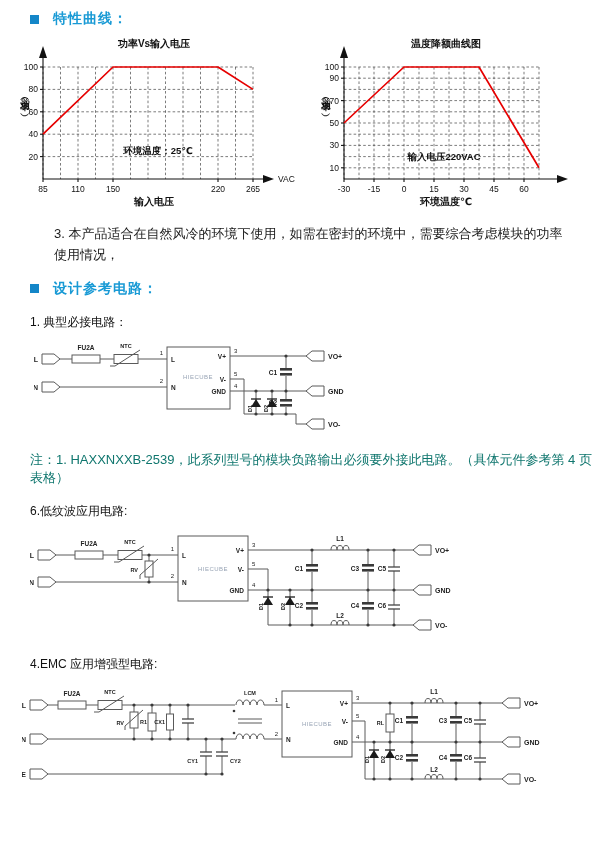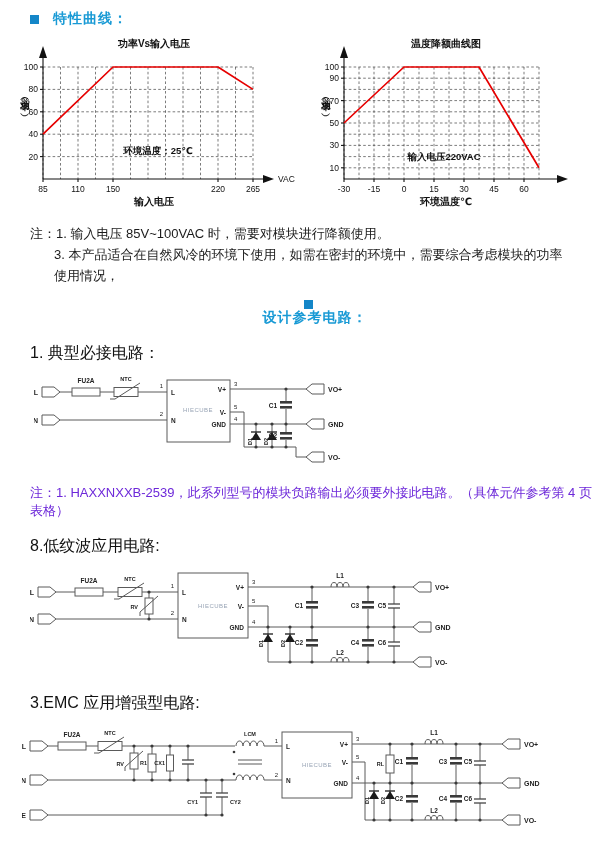--- a/index.html
+++ b/index.html
@@ -17,22 +17,22 @@
   .grid{stroke:#444;stroke-width:0.7;stroke-dasharray:2.6,2.2;fill:none;}
   .axis{stroke:#111;stroke-width:1.1;}
   .ah{fill:#111;stroke:none;}
   .tick{font-size:8.5px;fill:#111;}
   .e{text-anchor:end;} .m{text-anchor:middle;}
   .red{stroke:#e60000;stroke-width:1.7;fill:none;stroke-linejoin:round;}
   .ctitle{font-size:10px;font-weight:700;fill:#111;}
   .anno{font-size:9.5px;font-weight:600;fill:#111;}
   .notes{margin:12px 0 0 30px;font-size:13px;line-height:1.6;color:#1b1b1b;width:545px;}
   .notes .ind{padding-left:24px;}
-  .circ-head{margin:16px 0 0 30px;font-size:16px;color:#111;font-weight:500;}
-  .circ-note{margin:12px 0 0 30px;font-size:13px;color:#6d28d9;}
+  .circ-head{margin:16px 0 0 30px;font-size:12px;color:#111;font-weight:500;}
+  .circ-note{margin:12px 0 0 30px;font-size:13px;color:#0f766e;}
   .circ-svg{display:block;}
   .w{stroke:#5a5a5a;stroke-width:1;fill:none;}
   .cmp{stroke:#5a5a5a;stroke-width:1;fill:#fff;}
   .plate{stroke:#444;stroke-width:1.3;fill:none;}
   .bar{fill:#3a3a3a;stroke:none;}
   .di{fill:#1a1a1a;stroke:none;}
   .dbar{stroke:#1a1a1a;stroke-width:1.3;}
   .dot{fill:#3a3a3a;stroke:none;}
   .cl{font-size:6.5px;font-weight:700;fill:#222;}
   .cs{font-size:5.5px;font-weight:700;fill:#222;}
@@ -163,25 +163,24 @@
           <polyline points="38.0,89.0 98.0,33.0 173.0,33.0 233.0,133.8" class="red"></polyline>
           <text x="140" y="13" class="ctitle m">温度降额曲线图</text>
           <text x="138" y="126" class="anno m">输入电压220VAC</text>
           <text x="140" y="171" class="ctitle m">环境温度℃</text>
         </svg>
       <div class="ylabel">功率（%）</div>
     </div>
   </div>
 
   <div class="notes">
-    <div>注：1. 输入电压 85V~100VAC 时，需要对模块进行降额使用。</div>
     <div class="ind">3. 本产品适合在自然风冷的环境下使用，如需在密封的环境中，需要综合考虑模块的功率使用情况，</div>
   </div>
 
-  <div class="sec-head" style="padding-top:14px;flex-direction:column;">
+  <div class="sec-head" style="padding-top:14px;">
     <span class="bullet"></span>
     <span class="txt">设计参考电路：</span>
   </div>
 
   <div class="circ-head">1.  典型必接电路：</div>
   <svg class="circ-svg" style="margin:8px 0 0 34px;" width="330" height="100" viewBox="0 0 330 100">
 
     <text class="tl e" x="4" y="23">L</text>
     <polygon class="cmp" points="8,15 20,15 26,20 20,25 8,25"></polygon>
     <text class="tl e" x="4" y="51">N</text>
@@ -248,21 +247,21 @@
 
     <polygon class="cmp" points="272,17 278,12 290,12 290,22 278,22"></polygon>
     <text class="tl" x="294" y="20">VO+</text>
     <polygon class="cmp" points="272,52 278,47 290,47 290,57 278,57"></polygon>
     <text class="tl" x="294" y="55">GND</text>
     <polygon class="cmp" points="272,85 278,80 290,80 290,90 278,90"></polygon>
     <text class="tl" x="294" y="88">VO-</text>
   </svg>
   <div class="circ-note">注：1. HAXXNXXB-2539，此系列型号的模块负路输出必须要外接此电路。（具体元件参考第 4 页表格）</div>
 
-  <div class="circ-head">8.低纹波应用电路:</div>
+  <div class="circ-head">6.低纹波应用电路:</div>
   <svg class="circ-svg" style="margin:8px 0 0 30px;" width="445" height="112" viewBox="0 0 445 112">
     <text class="tl e" x="4" y="30">L</text>
     <polygon class="cmp" points="8,22 20,22 26,27 20,32 8,32"></polygon>
     <text class="tl e" x="4" y="57">N</text>
     <polygon class="cmp" points="8,49 20,49 26,54 20,59 8,59"></polygon>
     <path class="w" d="M26,27 H45 M45,27 H73 M73,27 H88 M112,27 H148 M26,54 H148 M218,22 H383 M218,62 H383 M218,41 H238 V97 M238,97 H383"></path>
     <rect class="cmp" x="45" y="23" width="28" height="8"></rect>
     <text class="cl m" x="59" y="18">FU2A</text>
     <rect class="cmp" x="88" y="22.5" width="24" height="9"></rect>
     <path class="w" d="M84,34 h5 L114,18"></path>
@@ -361,21 +360,21 @@
         <circle class="dot" cx="364" cy="97" r="1.6"></circle>
     </g>
     <polygon class="cmp" points="383,22 389,17 401,17 401,27 389,27"></polygon>
     <text class="tl" x="405" y="25">VO+</text>
     <polygon class="cmp" points="383,62 389,57 401,57 401,67 389,67"></polygon>
     <text class="tl" x="405" y="65">GND</text>
     <polygon class="cmp" points="383,97 389,92 401,92 401,102 389,102"></polygon>
     <text class="tl" x="405" y="100">VO-</text>
   </svg>
 
-  <div class="circ-head">3.EMC 应用增强型电路:</div>
+  <div class="circ-head">4.EMC 应用增强型电路:</div>
   <svg class="circ-svg" style="margin:8px 0 0 22px;" width="565" height="112" viewBox="0 0 565 112">
     <text class="tl e" x="4" y="27">L</text>
     <polygon class="cmp" points="8,19 20,19 26,24 20,29 8,29"></polygon>
     <text class="tl e" x="4" y="61">N</text>
     <polygon class="cmp" points="8,53 20,53 26,58 20,63 8,63"></polygon>
     <text class="tl e" x="4" y="96">PE</text>
     <polygon class="cmp" points="8,88 20,88 26,93 20,98 8,98"></polygon>
     <path class="w" d="M26,24 H36 M36,24 H64 M64,24 H76 M100,24 H213 M26,58 H214 M26,93 H200 M242,24 H260 M242,58 H260 M330,22 H480 M330,61 H480 M330,40 H343 V98 M343,98 H480"></path>
     <rect class="cmp" x="36" y="20" width="28" height="8"></rect>
     <text class="cl m" x="50" y="15">FU2A</text>

